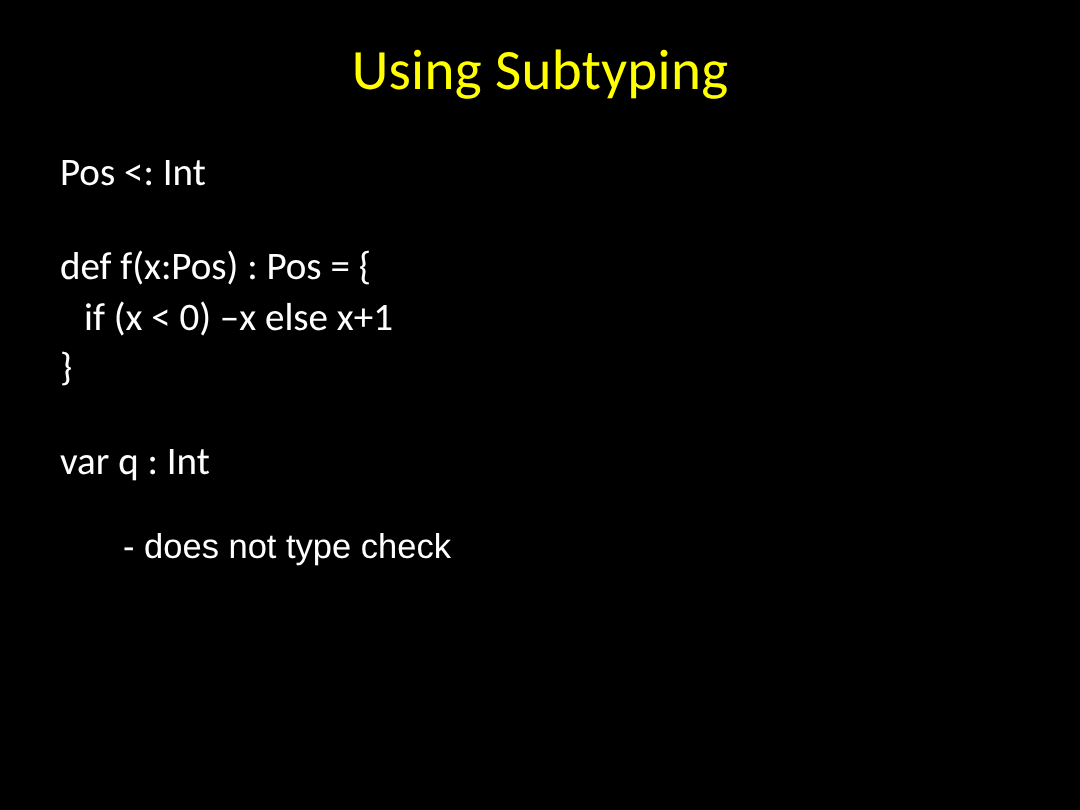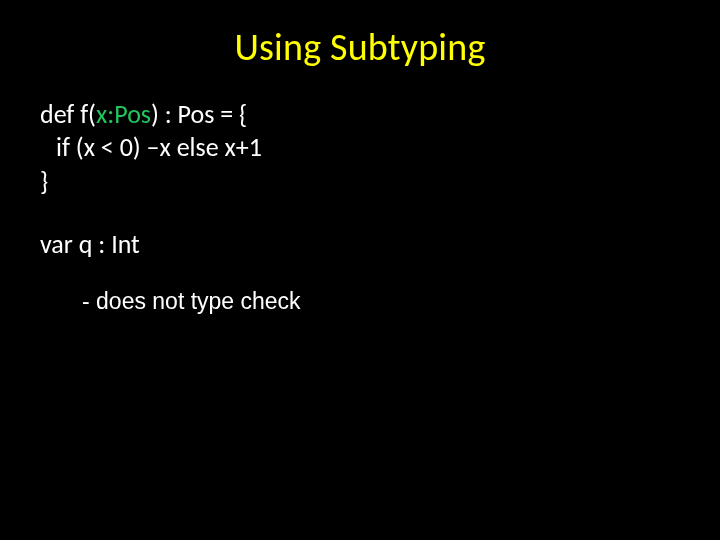--- a/index.html
+++ b/index.html
@@ -34,38 +34,39 @@
   .blk {
     margin-bottom: 30px;
   }
   .tight {
     margin-bottom: 26px;
   }
   .indent {
     padding-left: 16px;
   }
   .red {
-    color: #22c55e;
+    color: #ffffff;
   }
   .note {
     color: #ffffff;
     font-family: Arial, "Helvetica Neue", sans-serif;
     font-size: 23px;
     padding-left: 42px;
     margin-top: 20px;
   }
 </style>
 </head>
 <body>
 
 <div class="slide">
   <div class="title">Using Subtyping</div>
 
   <div class="body">
 
+    <div class="blk">Pos &lt;: Int</div>
 
     <div class="blk">
       <div>
         <span>def f(</span><span class="red">x:Pos</span><span>) : Pos = {</span>
       </div>
       <div class="indent">if (x &lt; 0) –x else x+1</div>
       <div>}</div>
     </div>
 
     <div class="blk tight">

